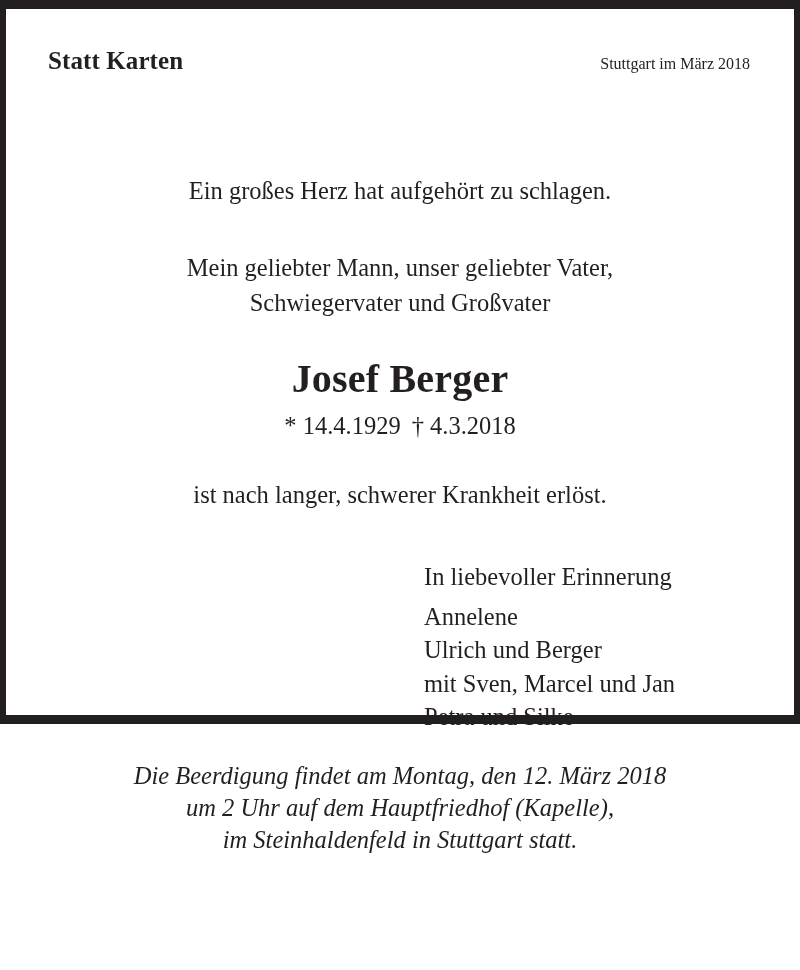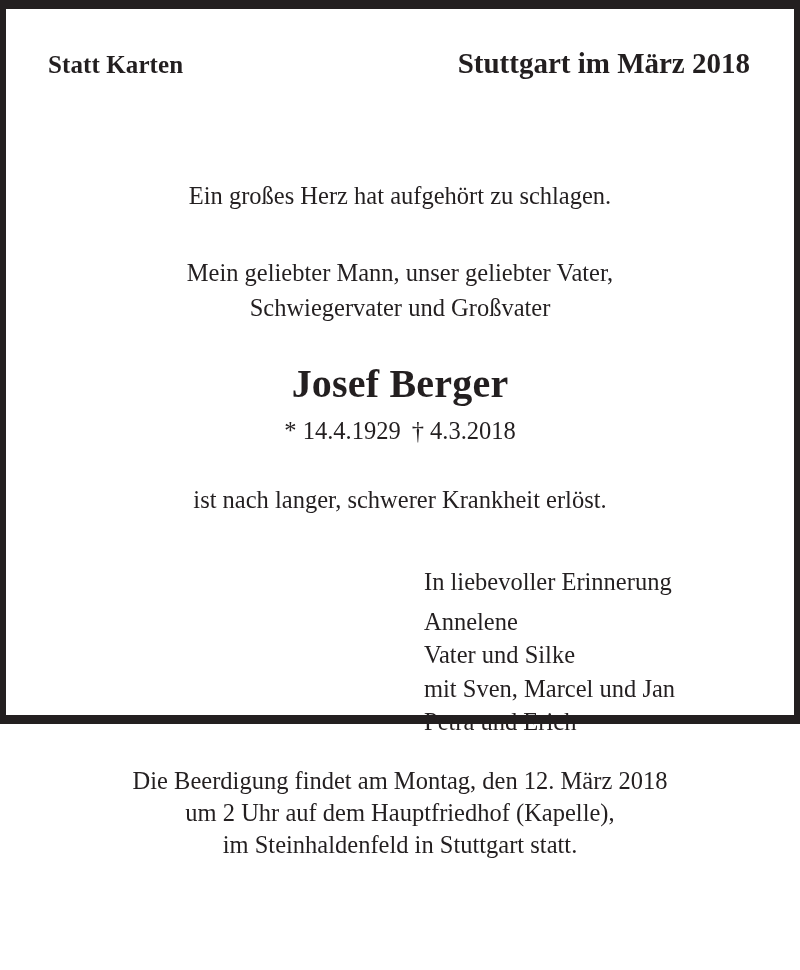--- a/index.html
+++ b/index.html
@@ -45,22 +45,22 @@
     padding-left: 16px;
     padding-right: 18px;
   }
   .header-left {
     font-size: 25px;
     font-weight: bold;
     letter-spacing: 0.1px;
     white-space: nowrap;
   }
   .header-right {
-    font-size: 29px;
-    font-weight: bold;
+    font-size: 16px;
+    font-weight: normal;
     white-space: nowrap;
   }
 
   
   .center-block {
     text-align: center;
   }
   .lead-line {
     font-size: 24.5px;
     margin-top: 102px;
@@ -129,20 +129,21 @@
   
   .funeral-details {
     margin-top: 30px;
     text-align: center;
     font-size: 24.5px;
     line-height: 1.32;
   }
   .funeral-details .fline {
     display: block;
     white-space: nowrap;
+    font-style: italic;
   }
 </style>
 </head>
 <body>
 
 <div class="obituary-frame">
   <div class="inner">
 
     <div class="header-row">
       <div class="header-left">Statt Karten</div>
@@ -164,23 +165,23 @@
         <span class="sym">*</span>
         <span>14.4.1929</span><span class="gap"></span><span class="sym">†</span>
         <span>4.3.2018</span>
       </div>
 
       <div class="closing-line">ist nach langer, schwerer Krankheit erlöst.</div>
 
       <div class="mourners">
         <span class="mline first">In liebevoller Erinnerung</span>
         <span class="mline">Annelene</span>
-        <span class="mline">Vater und Silke</span>
+        <span class="mline">Ulrich und Berger</span>
         <span class="mline">mit Sven, Marcel und Jan</span>
-        <span class="mline">Petra und Erich</span>
+        <span class="mline">Petra und Silke</span>
       </div>
 
       <div class="funeral-details">
         <span class="fline">Die Beerdigung findet am Montag, den 12. März 2018</span>
         <span class="fline">um 2 Uhr auf dem Hauptfriedhof (Kapelle),</span>
         <span class="fline">im Steinhaldenfeld in Stuttgart statt.</span>
       </div>
 
     </div>
   </div>

